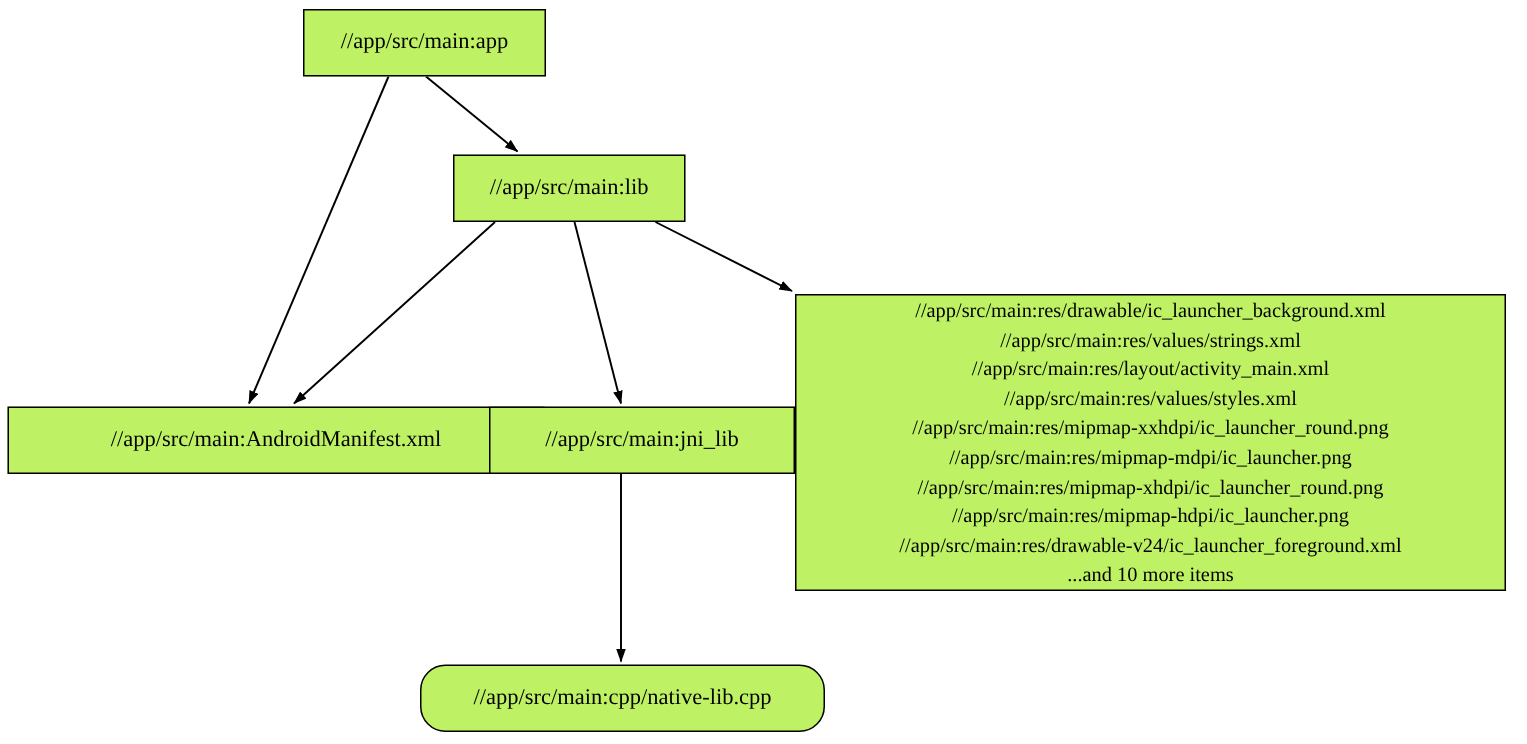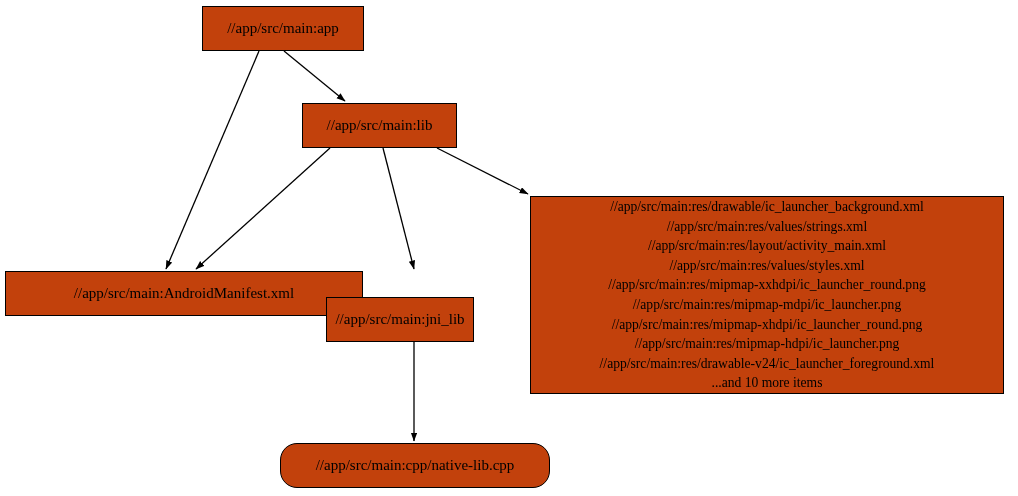--- a/index.html
+++ b/index.html
@@ -20,21 +20,21 @@
     left: 0;
     top: 0;
     width: 1018px;
     height: 496px;
     pointer-events: none;
   }
   .node {
     position: absolute;
     box-sizing: border-box;
     border: 1px solid #000000;
-    background: #c2410c;
+    background: #bef264;
     display: flex;
     align-items: center;
     justify-content: center;
     text-align: center;
     color: #000000;
     font-size: 15px;
     line-height: 1.3;
     white-space: pre;
     z-index: 2;
   }
@@ -63,21 +63,21 @@
         <line x1="383" y1="148" x2="414" y2="269" stroke="#000000" stroke-width="1.3" marker-end="url(#arrowhead)"></line>
         <line x1="437" y1="148" x2="528" y2="194" stroke="#000000" stroke-width="1.3" marker-end="url(#arrowhead)"></line>
         <line x1="414" y1="316" x2="414" y2="441" stroke="#000000" stroke-width="1.3" marker-end="url(#arrowhead)"></line>
       </g>
   </svg>
 
   <div id="nodes-group">
       <div class="node" style="left: 202px; top: 6px; width: 162px; height: 45px; border-color: rgb(0, 0, 0); color: rgb(0, 0, 0);">//app/src/main:app</div>
       <div class="node" style="left: 302px; top: 103px; width: 155px; height: 45px; border-color: rgb(0, 0, 0); color: rgb(0, 0, 0);">//app/src/main:lib</div>
       <div class="node" style="left: 5px; top: 271px; width: 358px; height: 45px; border-color: rgb(0, 0, 0); color: rgb(0, 0, 0);">//app/src/main:AndroidManifest.xml</div>
-      <div class="node" style="left: 326px; top: 271px; width: 148px; height: 45px; border-color: rgb(0, 0, 0); color: rgb(0, 0, 0); margin-top: 26px;">//app/src/main:jni_lib</div>
+      <div class="node" style="left: 326px; top: 271px; width: 204px; height: 45px; border-color: rgb(0, 0, 0); color: rgb(0, 0, 0);">//app/src/main:jni_lib</div>
       <div class="node multiline" style="left: 530px; top: 196px; width: 474px; height: 198px; border-color: rgb(0, 0, 0); color: rgb(0, 0, 0);">//app/src/main:res/drawable/ic_launcher_background.xml
 //app/src/main:res/values/strings.xml
 //app/src/main:res/layout/activity_main.xml
 //app/src/main:res/values/styles.xml
 //app/src/main:res/mipmap-xxhdpi/ic_launcher_round.png
 //app/src/main:res/mipmap-mdpi/ic_launcher.png
 //app/src/main:res/mipmap-xhdpi/ic_launcher_round.png
 //app/src/main:res/mipmap-hdpi/ic_launcher.png
 //app/src/main:res/drawable-v24/ic_launcher_foreground.xml
 ...and 10 more items</div>

